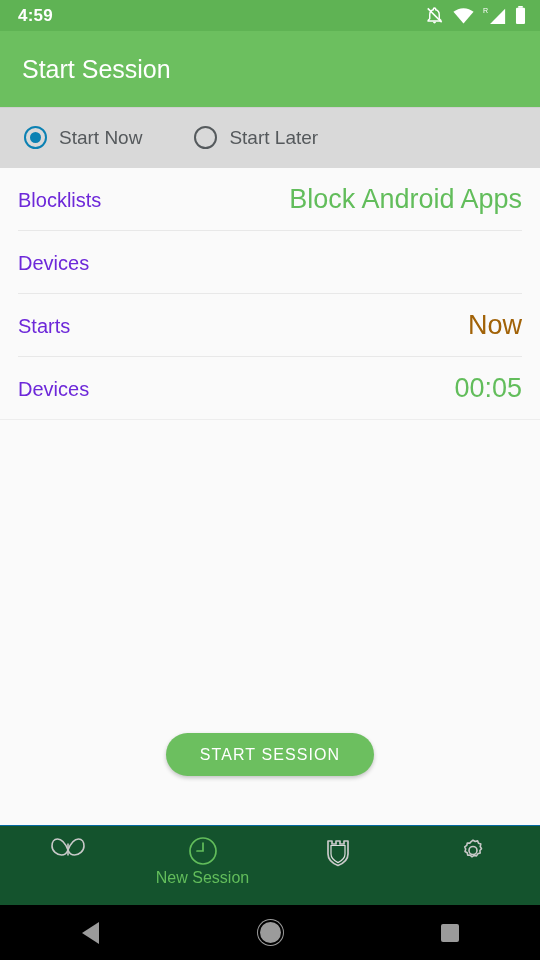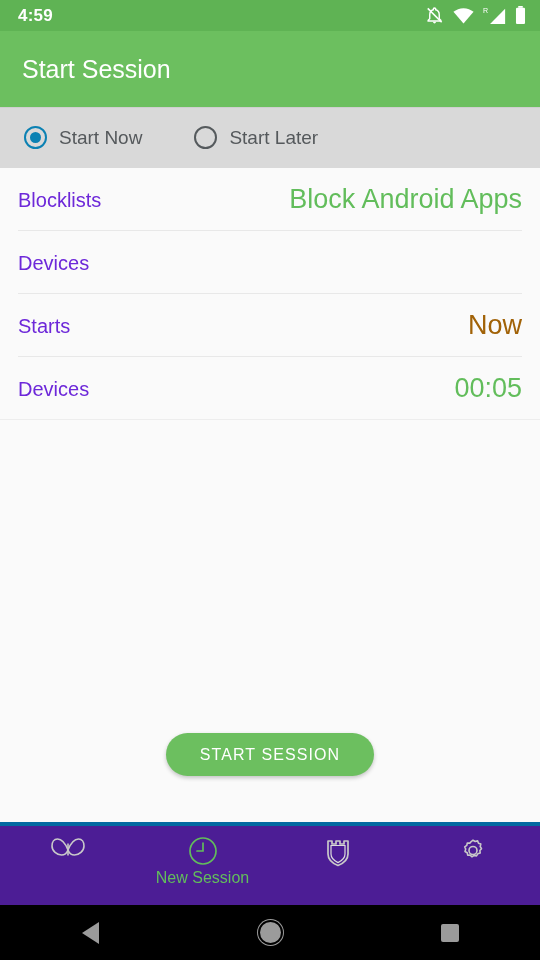--- a/index.html
+++ b/index.html
@@ -170,25 +170,25 @@
     font-family: "Liberation Sans", sans-serif;
     font-size: 16px;
     letter-spacing: 1.1px;
     box-shadow: 0 2px 4px rgba(0,0,0,.22);
     cursor: pointer;
   }
 
   
   .bottom-nav {
     height: 79px;
-    background: #4c1d95;
+    background: #14532d;
     display: flex;
     align-items: flex-start;
     flex: 0 0 auto;
-    border-top: 4px solid #0369a1;
+    border-top: 1px solid #0369a1;
   }
   .nav-item {
     flex: 1 1 0;
     display: flex;
     flex-direction: column;
     align-items: center;
     justify-content: flex-start;
     padding-top: 10px;
     cursor: pointer;
   }

